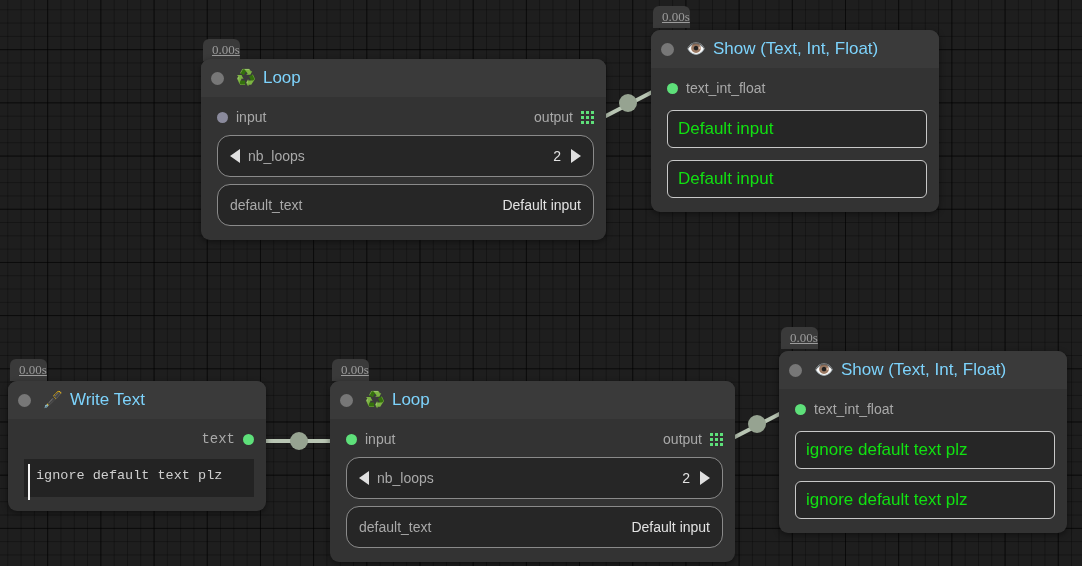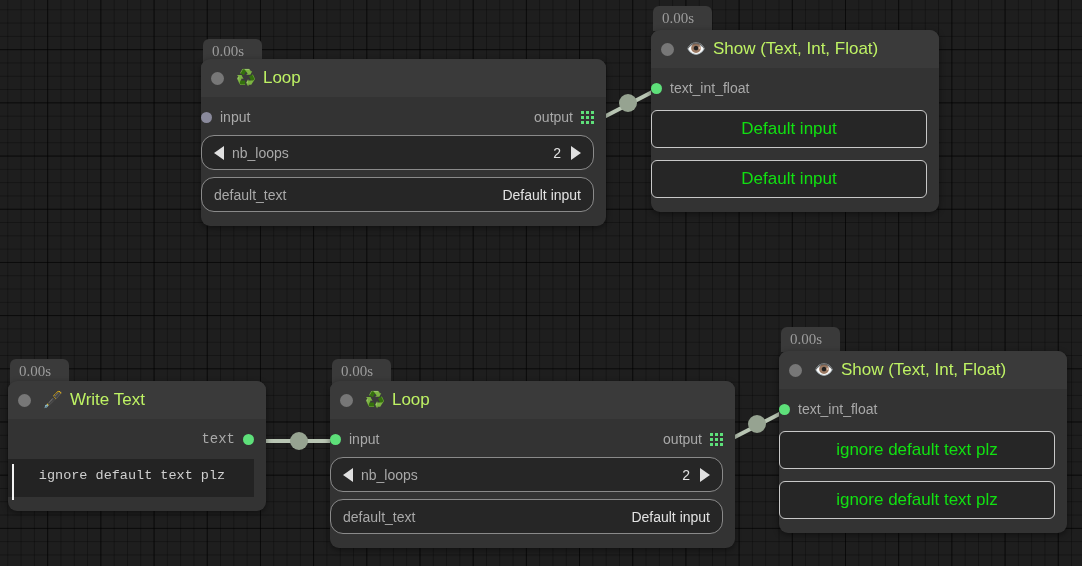--- a/index.html
+++ b/index.html
@@ -63,41 +63,41 @@
     flex: 0 0 auto;
     margin-right: 12px;
   }
   .node-icon {
     font-size: 16px;
     line-height: 1;
     margin-right: 7px;
     flex: 0 0 auto;
   }
   .node-title {
-    color: #bef264;
+    color: #7dd3fc;
     font-size: 17px;
     white-space: nowrap;
     overflow: hidden;
   }
   .node-body {
-    padding: 10px 12px 14px 0;
+    padding: 10px 12px 14px 16px;
     box-sizing: border-box;
-    text-align: center;
   }
 
   
   .time-badge {
     position: absolute;
     background: #3a3a3a;
     color: #9c9c9c;
     font-family: "Liberation Serif", serif;
-    font-size: 15px;
-    padding: 3px 18px 3px 9px;
+    font-size: 13px;
+    padding: 3px 0 3px 9px;
     border-radius: 6px 6px 0 0;
     line-height: 1.25;
+    text-decoration: underline;
   }
 
   
   .port-row {
     display: flex;
     align-items: center;
     justify-content: space-between;
     height: 20px;
     margin-bottom: 8px;
   }
@@ -130,21 +130,21 @@
     width: 3px;
     height: 3px;
     background: #5ee07a;
   }
 
   
   .field {
     display: flex;
     align-items: center;
     justify-content: space-between;
-    height: 35px;
+    height: 42px;
     border: 1px solid #8a8a8a;
     border-radius: 13px;
     background: #262626;
     padding: 0 12px;
     margin-top: 7px;
     box-sizing: border-box;
   }
   .field-name {
     color: #a9a9a9;
     font-size: 14px;

